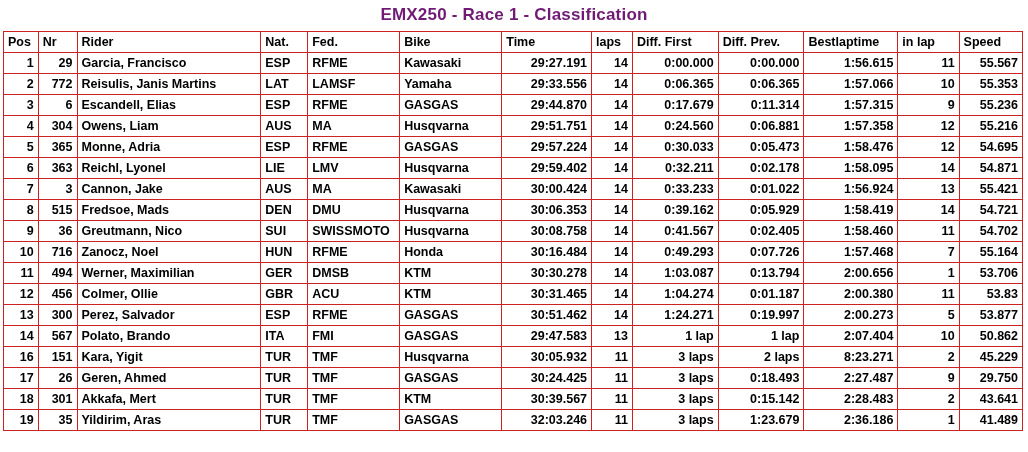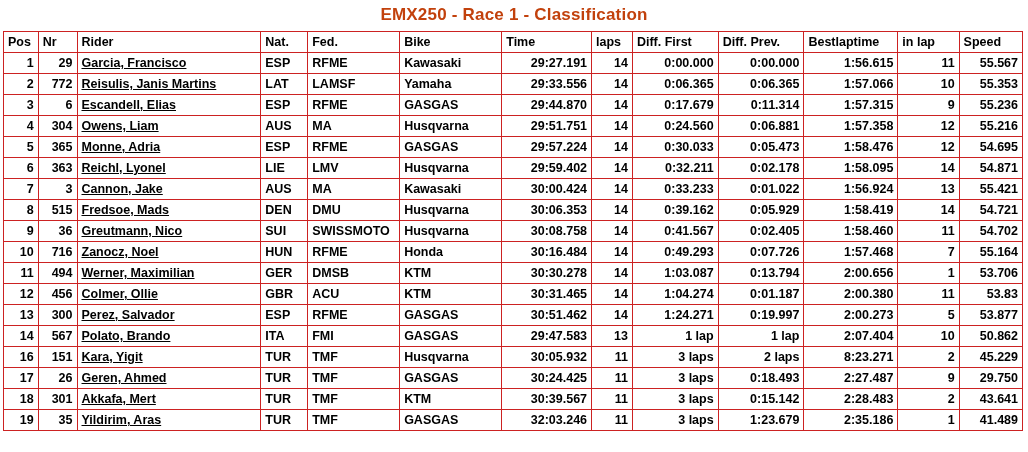--- a/index.html
+++ b/index.html
@@ -11,21 +11,21 @@
     width: 1028px;
     height: 452px;
     font-family: "Liberation Sans", sans-serif;
     color: #000000;
     overflow: hidden;
   }
   #page-title {
     text-align: center;
     font-size: 17px;
     font-weight: bold;
-    color: #c2410c;
+    color: #701a75;
     padding: 5px 0 6px 0;
     letter-spacing: 0.2px;
   }
   table.results {
     border-collapse: collapse;
     width: 1020px;
     margin: 0 12px 0 3px;
     table-layout: fixed;
   }
   table.results th,
@@ -56,21 +56,20 @@
   col.c-bike  { width: 100px; }
   col.c-time  { width: 88px; }
   col.c-laps  { width: 40px; }
   col.c-dfirst{ width: 84px; }
   col.c-dprev { width: 84px; }
   col.c-best  { width: 92px; }
   col.c-inlap { width: 60px; }
   col.c-speed { width: 62px; }
 
   td.rider span.rider-name {
-    text-decoration: underline;
   }
 </style>
 </head>
 <body>
 
 <div id="page-title">EMX250 - Race 1 - Classification</div>
 
 <table class="results">
   <colgroup>
     <col class="c-pos">
@@ -364,18 +363,18 @@
         <td class="num">19</td>
         <td class="num">35</td>
         <td class="txt rider"><span class="rider-name">Yildirim, Aras</span></td>
         <td class="txt">TUR</td>
         <td class="txt">TMF</td>
         <td class="txt">GASGAS</td>
         <td class="num">32:03.246</td>
         <td class="num">11</td>
         <td class="num">3 laps</td>
         <td class="num">1:23.679</td>
-        <td class="num">2:35.186</td>
+        <td class="num">2:36.186</td>
         <td class="num">1</td>
         <td class="num">41.489</td>
       </tr>
     </tbody>
 </table>
 
 </body></html>

